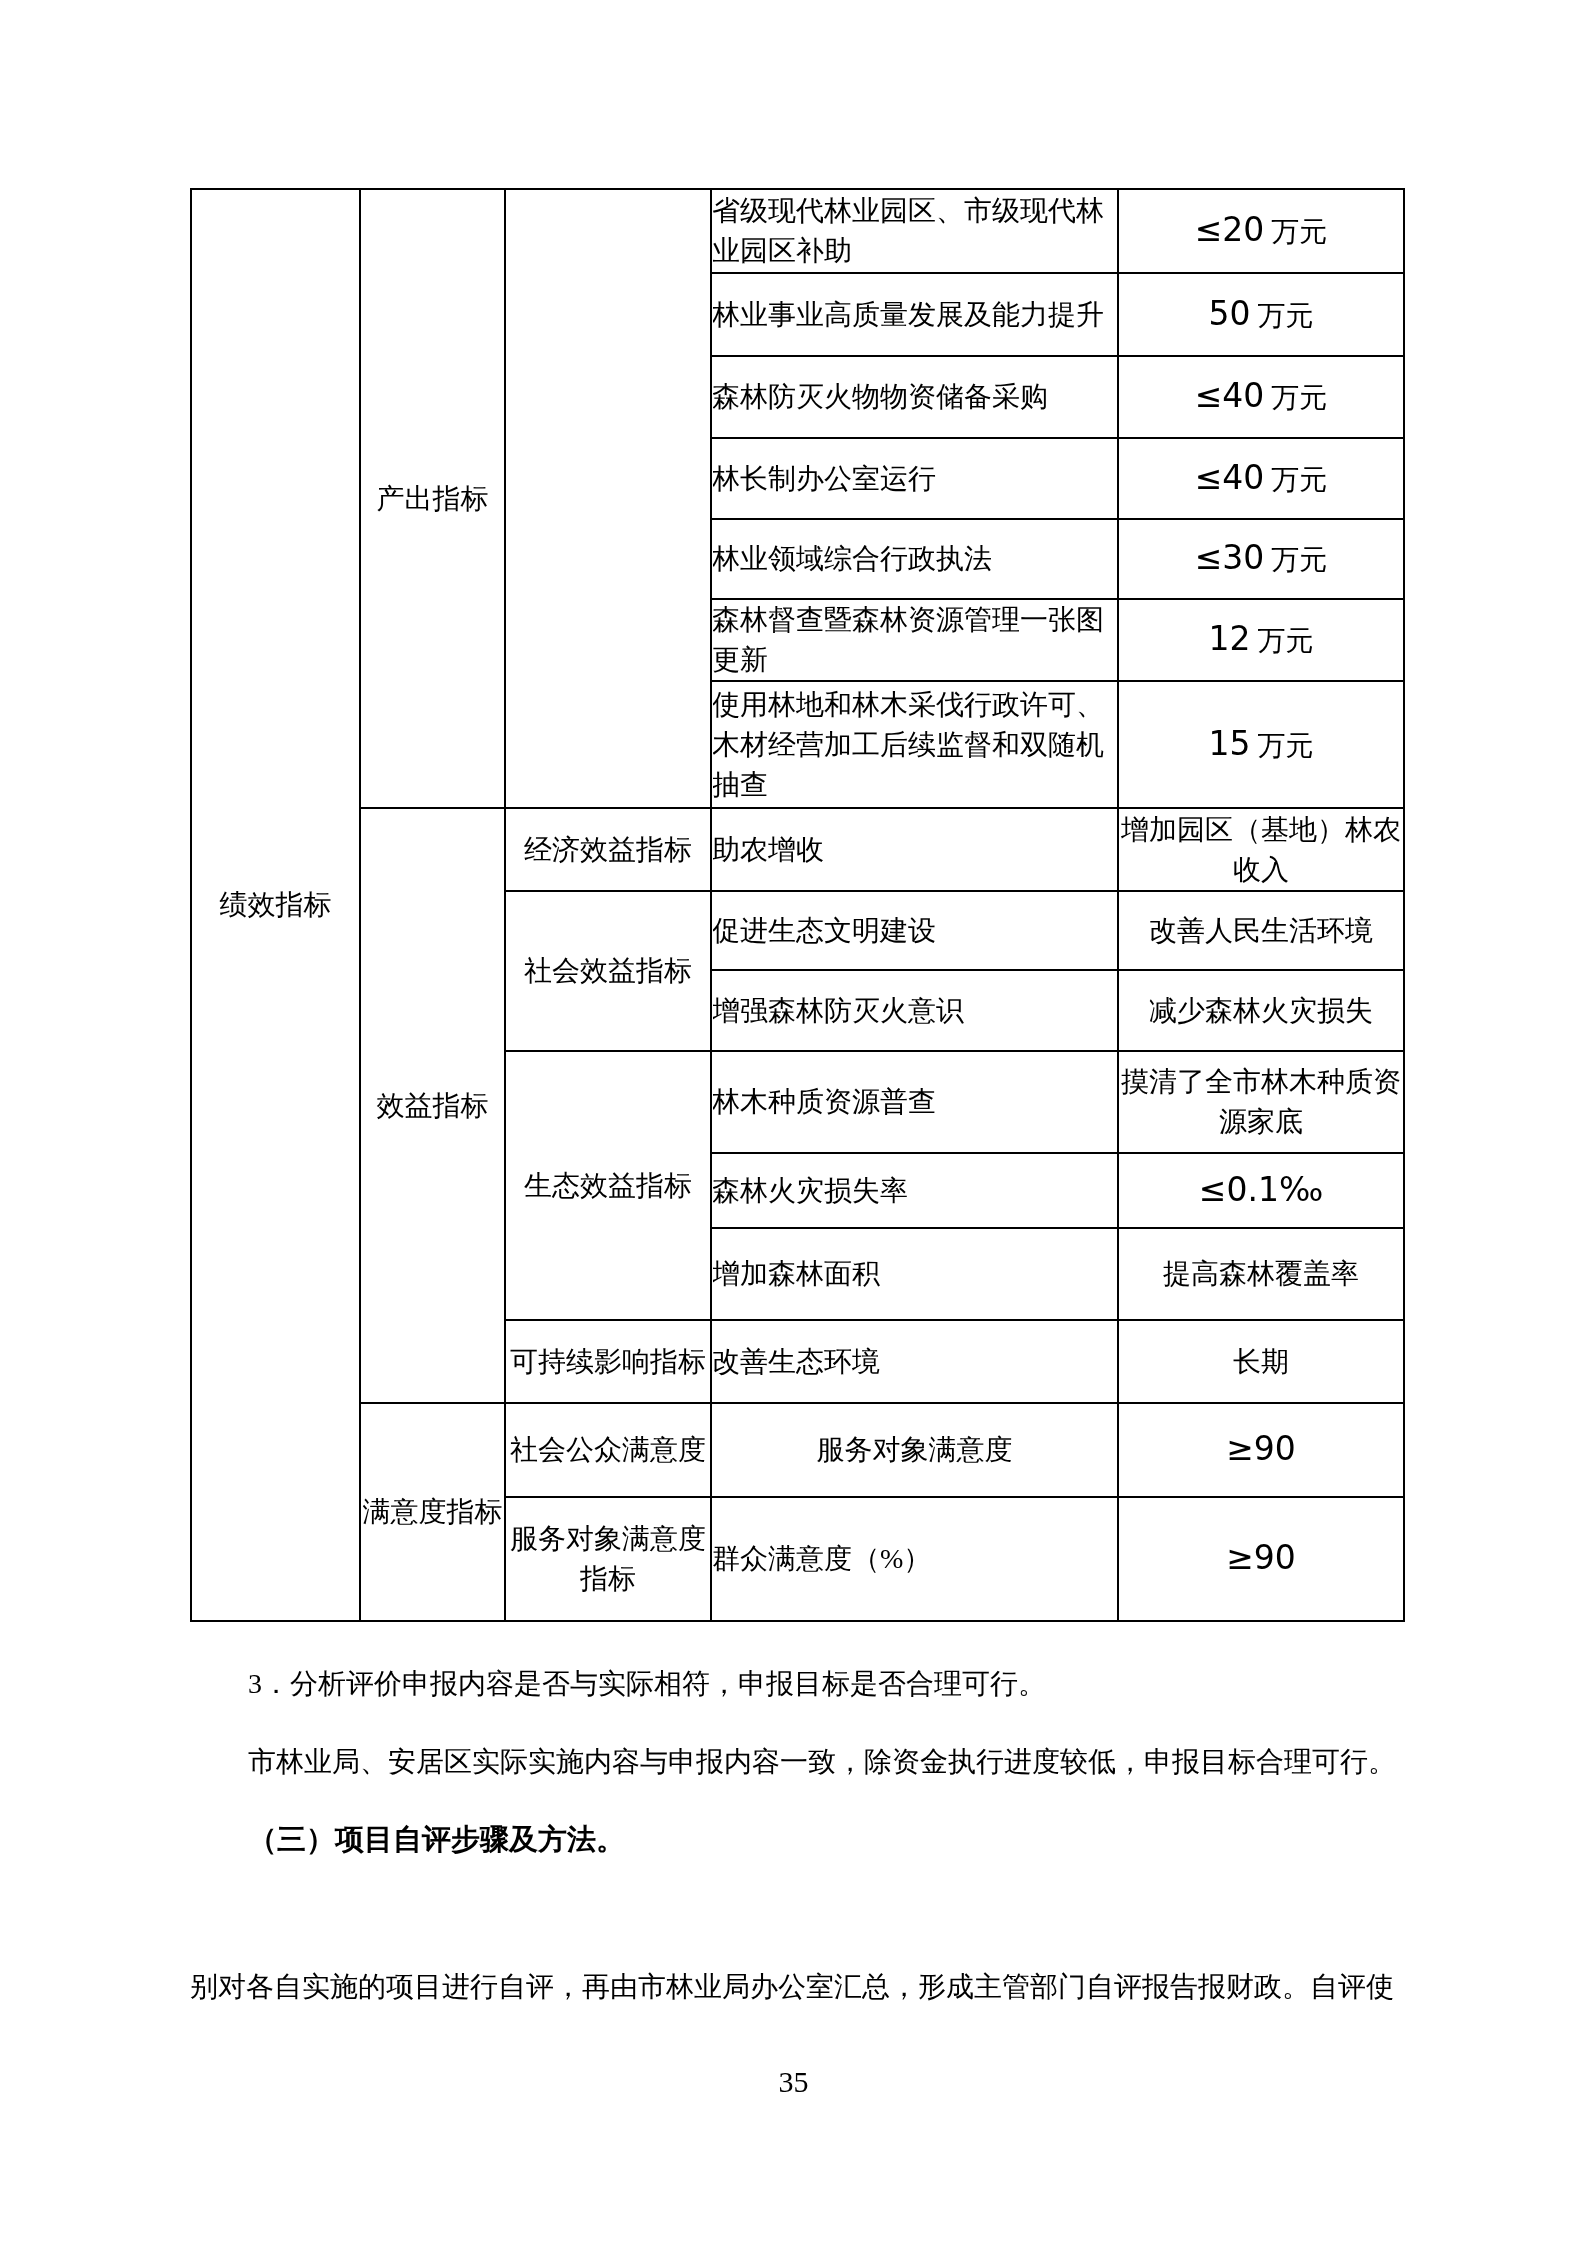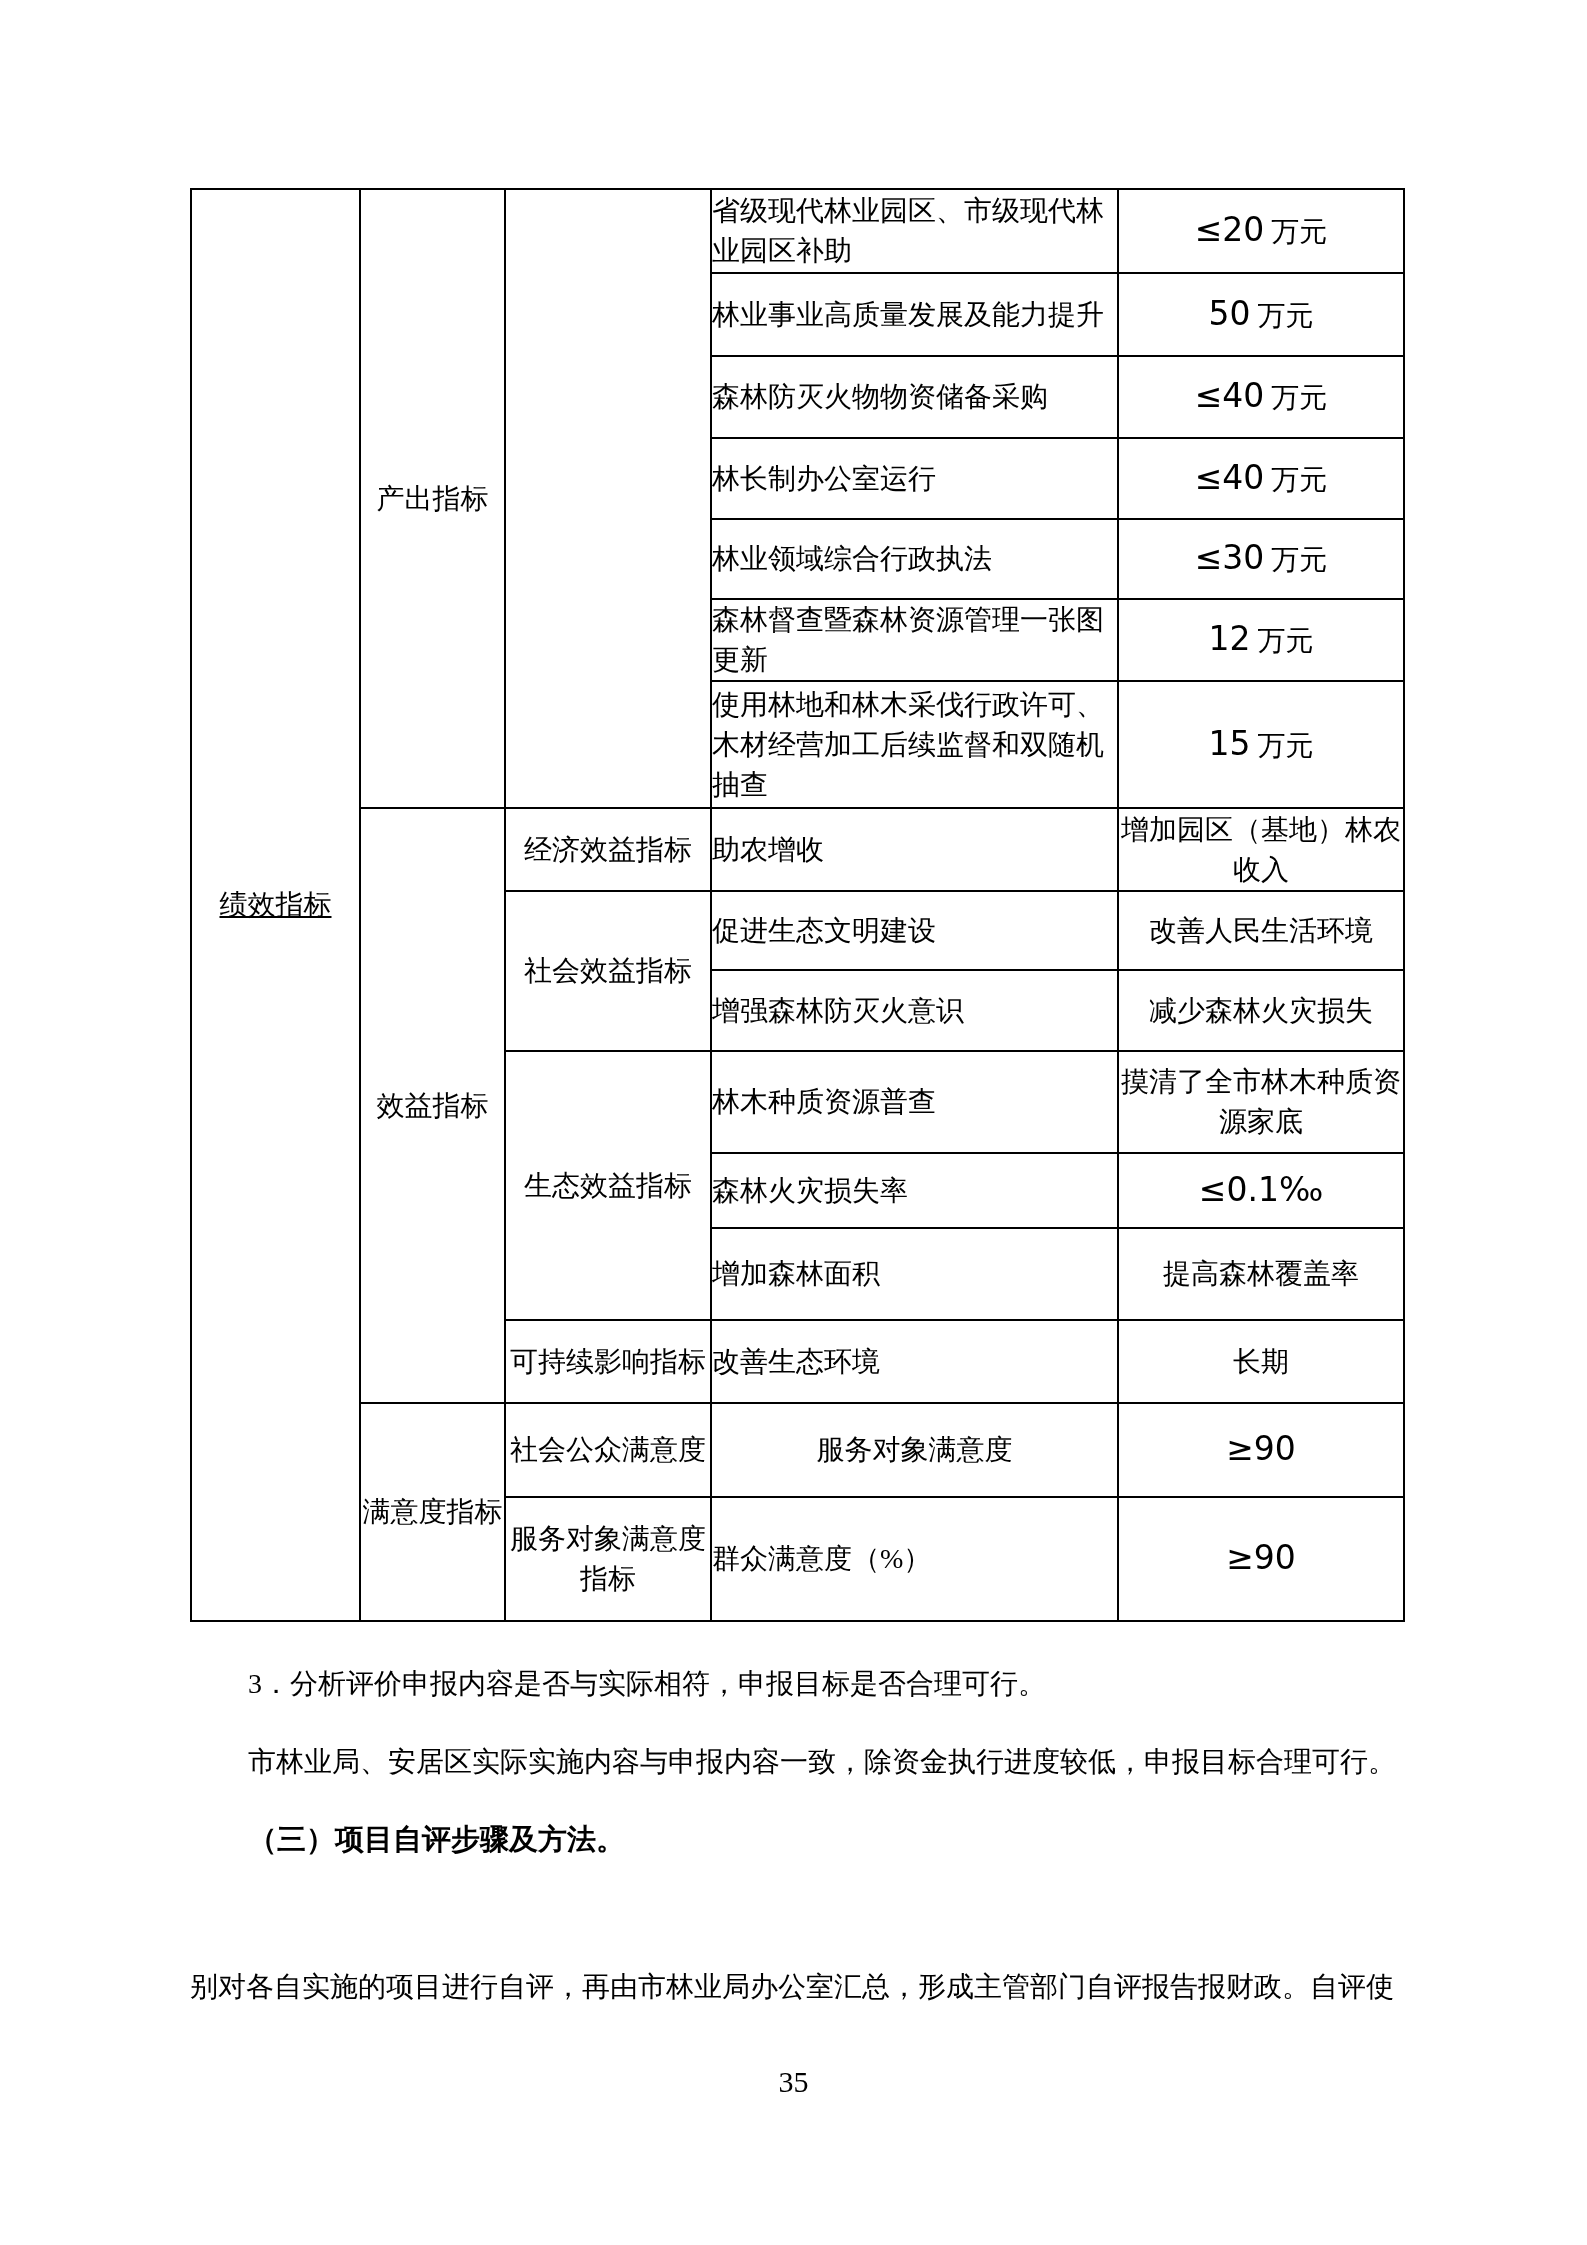--- a/index.html
+++ b/index.html
@@ -19,25 +19,25 @@
     table-layout:fixed;
     font-size:28px;
   }
   table.ptable td{
     border:2px solid #000;
     vertical-align:middle;
     line-height:40px;
     padding:0;
     overflow:hidden;
   }
-  td.c1{vertical-align:top;text-align:center;padding-top:243px;text-decoration:underline;}
+  td.c1{vertical-align:top;text-align:center;padding-top:243px;}
   td.c2top{vertical-align:top;text-align:center;padding-top:163px;margin-top:32px;}
   td.c2mid{text-align:center;}
   td.grp{text-align:center;padding:2px 6px;}
-  td.ind{text-align:left;padding:2px 44px 2px 6px;}
+  td.ind{text-align:left;padding:2px 44px 2px 6px;border-radius:6px;}
   td.ind.center{text-align:center;padding:14px 6px;}
   td.tgt{text-align:center;padding:2px 10px;}
   td .n{
     font-family:"DejaVu Sans","Liberation Sans",sans-serif;
     font-size:33px;font-weight:400;
   }
   .para{
     position:absolute;left:190px;width:1340px;
     font-size:28px;line-height:42px;
     white-space:nowrap;

